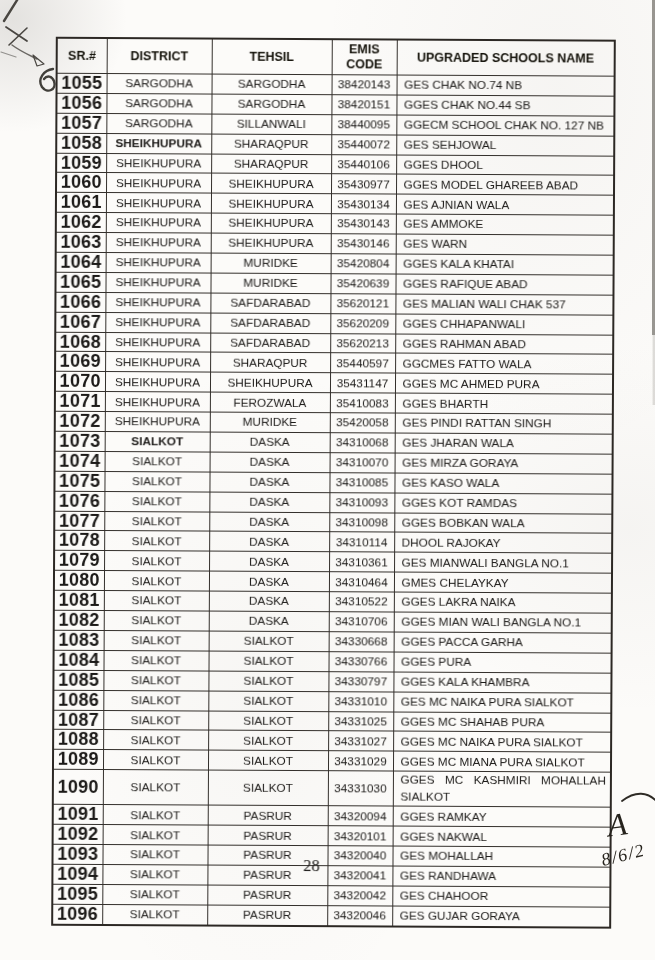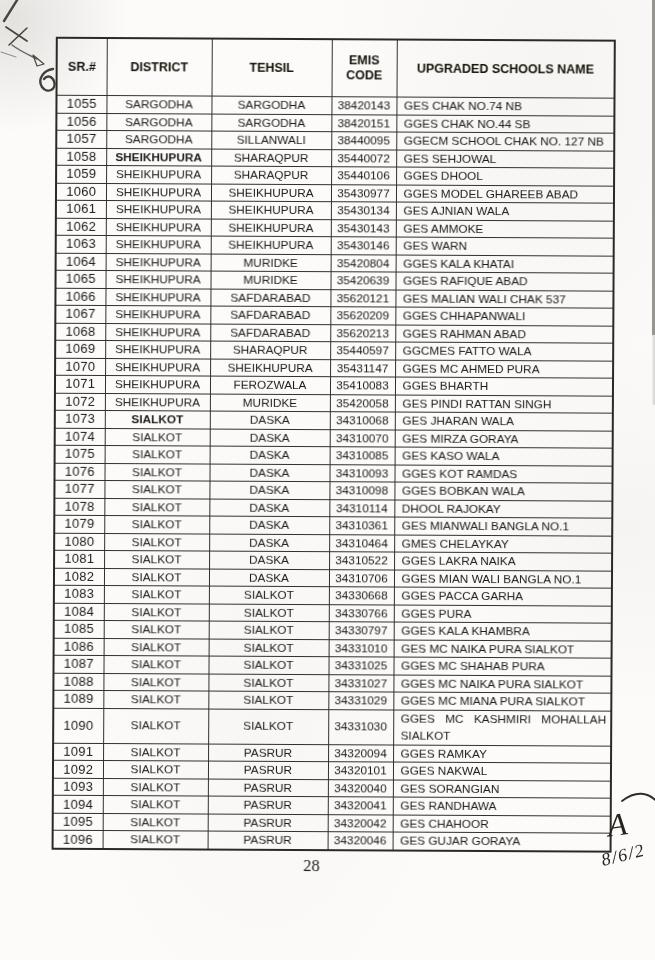--- a/index.html
+++ b/index.html
@@ -20,27 +20,27 @@
   .scan{position:absolute;inset:0;transform:rotate(.3deg);transform-origin:45% 40%;}
   table.schools{
     position:absolute;left:54px;top:38px;width:558px;
     border-collapse:collapse;table-layout:fixed;
     color:#1c1a18;filter:blur(.22px);
     border:2.2px solid #2c2824;
   }
   .schools th,.schools td{border:1.6px solid #332f2b;}
   .schools thead th{
     height:34px;font-size:12.5px;font-weight:bold;line-height:1.2;
-    padding:11px 2px;color:#131109;background:transparent;
+    padding:0 2px;color:#131109;background:transparent;
   }
   .schools td{
     height:16.5px;font-size:11.8px;line-height:1.05;
     text-align:center;padding:0;overflow:hidden;white-space:nowrap;
   }
-  td.col-sr{font-weight:normal;font-size:13px;letter-spacing:.3px;}
+  td.col-sr{font-weight:bold;font-size:18px;letter-spacing:.3px;}
   td.col-name{text-align:left;padding:0 4px 0 7px;}
   td.bold{font-weight:bold;}
   tr.tall td{height:33px;}
   tr.tall td.col-name{
     white-space:normal;text-align:justify;text-align-last:left;
     line-height:1.45;vertical-align:middle;
   }
   .page-num{
     position:absolute;left:0;top:856px;width:628px;text-align:center;
     font-family:"Liberation Serif",serif;font-size:16.5px;color:#1c1a18;
@@ -338,21 +338,21 @@
             <td class="col-district">SIALKOT</td>
             <td class="col-tehsil">PASRUR</td>
             <td class="col-emis">34320101</td>
             <td class="col-name">GGES NAKWAL</td>
           </tr>
           <tr>
             <td class="col-sr">1093</td>
             <td class="col-district">SIALKOT</td>
             <td class="col-tehsil">PASRUR</td>
             <td class="col-emis">34320040</td>
-            <td class="col-name">GES SORANGIAN</td>
+            <td class="col-name">GES MOHALLAH</td>
           </tr>
           <tr>
             <td class="col-sr">1094</td>
             <td class="col-district">SIALKOT</td>
             <td class="col-tehsil">PASRUR</td>
             <td class="col-emis">34320041</td>
             <td class="col-name">GES RANDHAWA</td>
           </tr>
           <tr>
             <td class="col-sr">1095</td>

